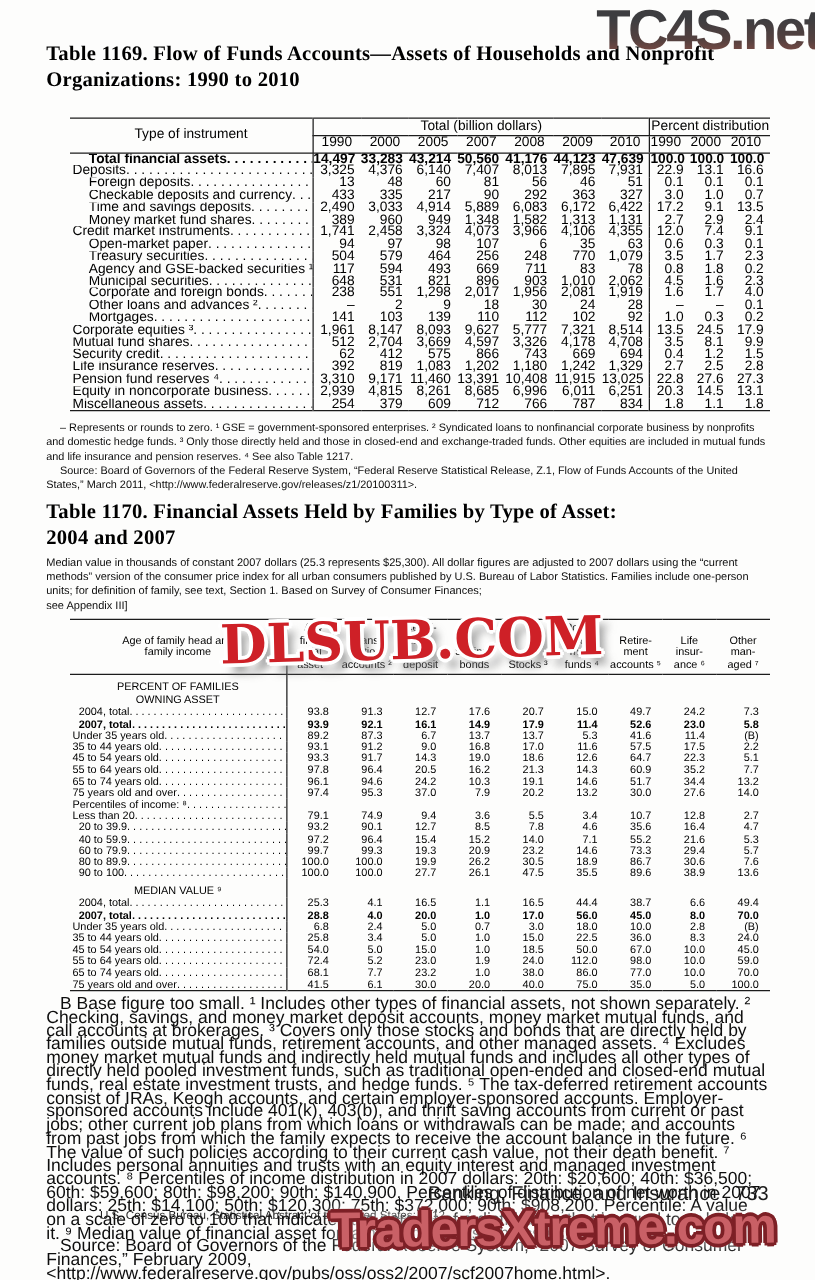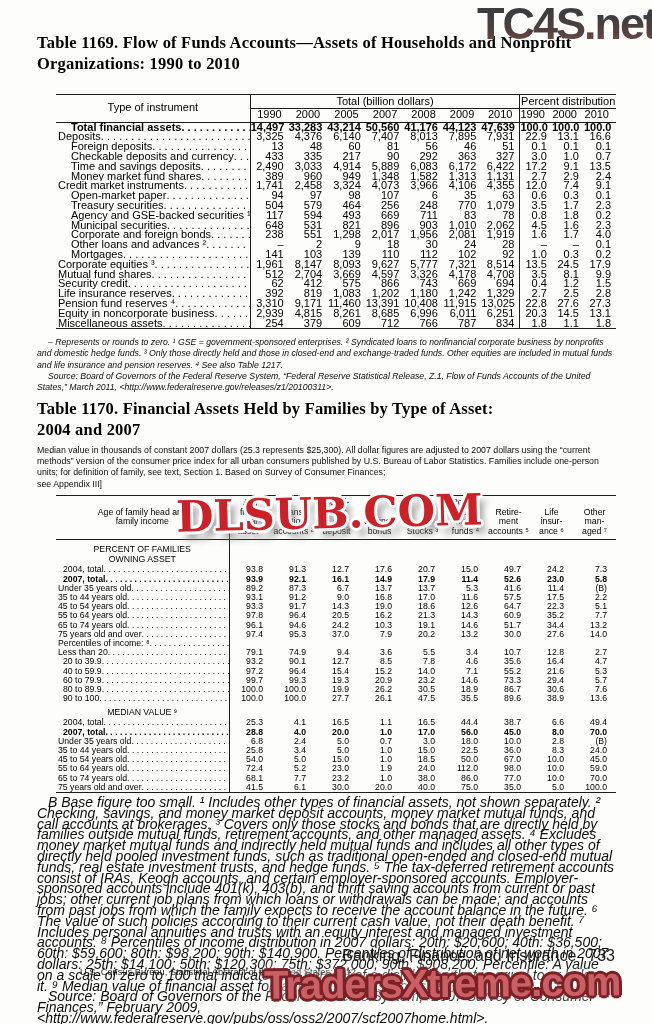--- a/index.html
+++ b/index.html
@@ -46,21 +46,21 @@
   .leader::before{content:" . . . . . . . . . . . . . . . . . . . . . . . . . . . . . . . . . . . . . . . . . . . . . . . . . . . . . . . .";}
   td.val{text-align:right;padding-right:5px;white-space:nowrap;}
   #t1170 td.val{padding-right:9px;}
   tr.bold{font-weight:700;}
   td.section{text-align:center;white-space:pre-line;padding:4px 0 1px;line-height:10px;}
 
   
   .footblock{position:absolute;left:37px;width:579px;color:#0d0d0d;}
   #t1169-foot{top:337px;font-size:8.7px;line-height:11.3px;}
   #t1170-foot{top:797px;font-size:14px;line-height:10.8px;}
-  .footblock p{margin:0;text-indent:11px;font-style:italic;}
+  .footblock p{margin:0;text-indent:11px;}
 
   
   #footer-line{position:absolute;right:37px;top:948px;font-size:16px;line-height:15px;color:#1b1b1b;}
   #footer-line .pg{margin-left:12px;}
   #imprint{position:absolute;left:64px;top:967px;font-size:9.3px;line-height:11px;color:#1f1f1f;margin-left:16px;}
 
   
   #wm-top{position:absolute;top:1px;right:-4px;z-index:6;
           font-family:"Liberation Sans",sans-serif;font-weight:900;
           font-size:45px;line-height:46px;letter-spacing:-2px;

